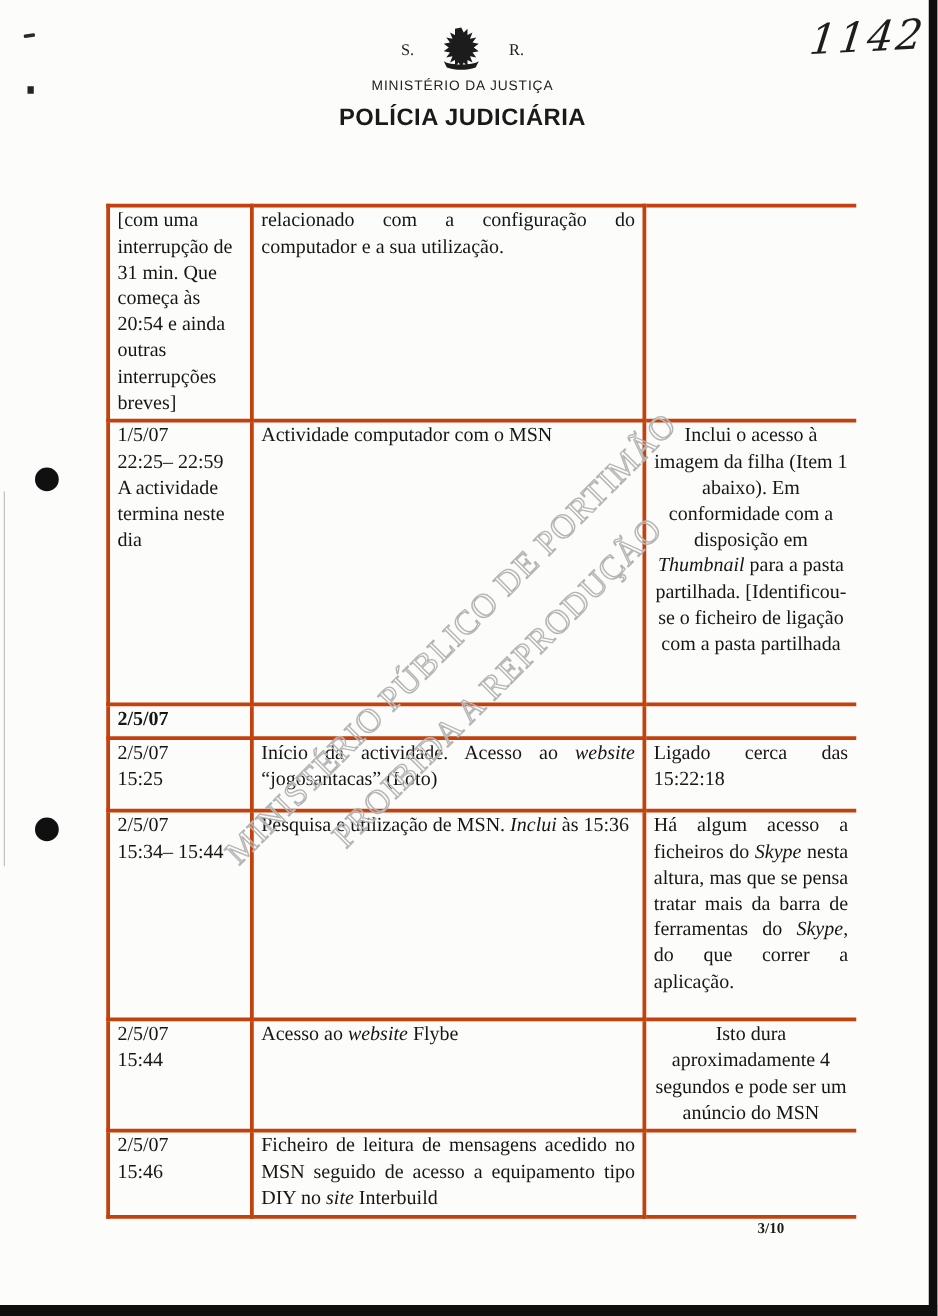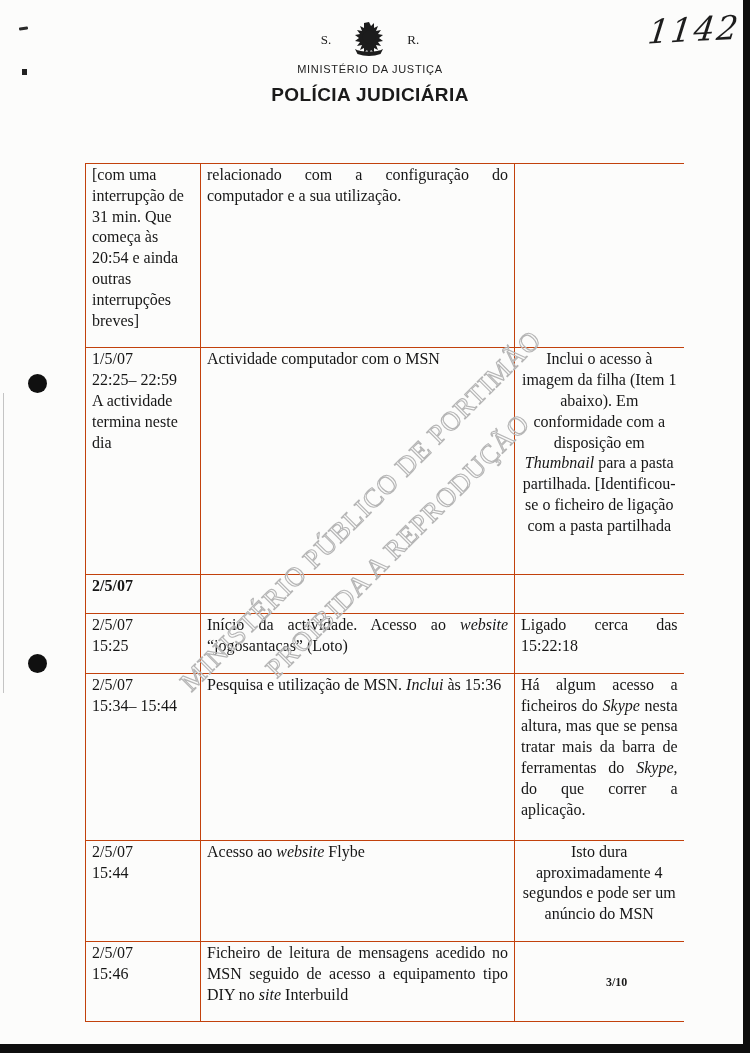--- a/index.html
+++ b/index.html
@@ -27,23 +27,23 @@
     transform:rotate(-3deg) skewX(-10deg);
     letter-spacing:2px;
   }
   
   table.doc{
     position:absolute;left:85px;top:163px;width:598px;
     border-collapse:collapse;table-layout:fixed;
     font-size:16px;line-height:1.3;color:#161616;
   }
   table.doc td{
-    border:1px solid #c2410c;
+    border:3px solid #c2410c;
     vertical-align:top;
-    padding:1px 6px 16px 6px;
+    padding:1px 6px 2px 6px;
     overflow:hidden;
   }
   table.doc td:last-child{border-right:0;}
   td.c1{white-space:pre-wrap;padding-left:4px;padding-right:3px;}
   td.c2{padding-left:8px;padding-right:8px;}
   .j{text-align:justify;}
   .c{text-align:center;}
   
   .wm{
     position:absolute;white-space:nowrap;z-index:6;pointer-events:none;

